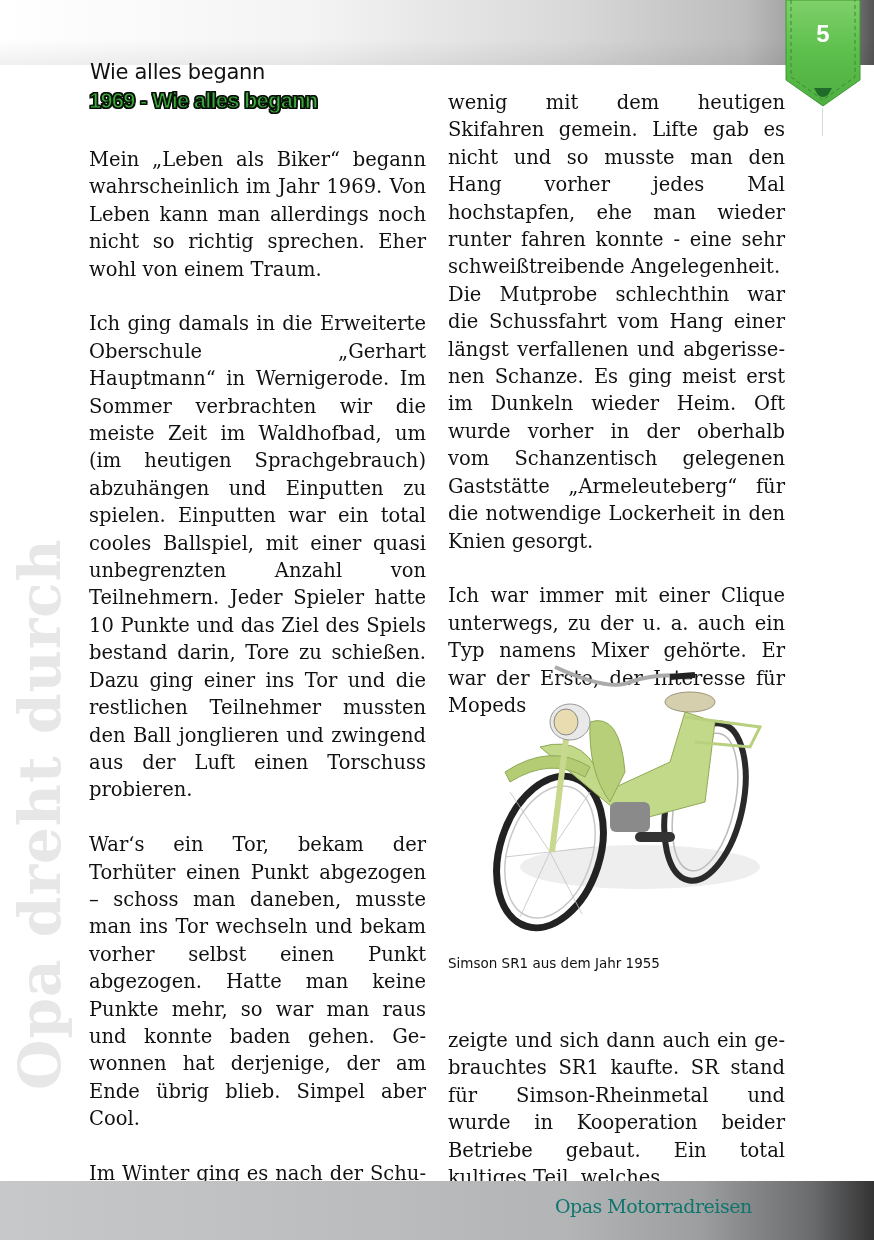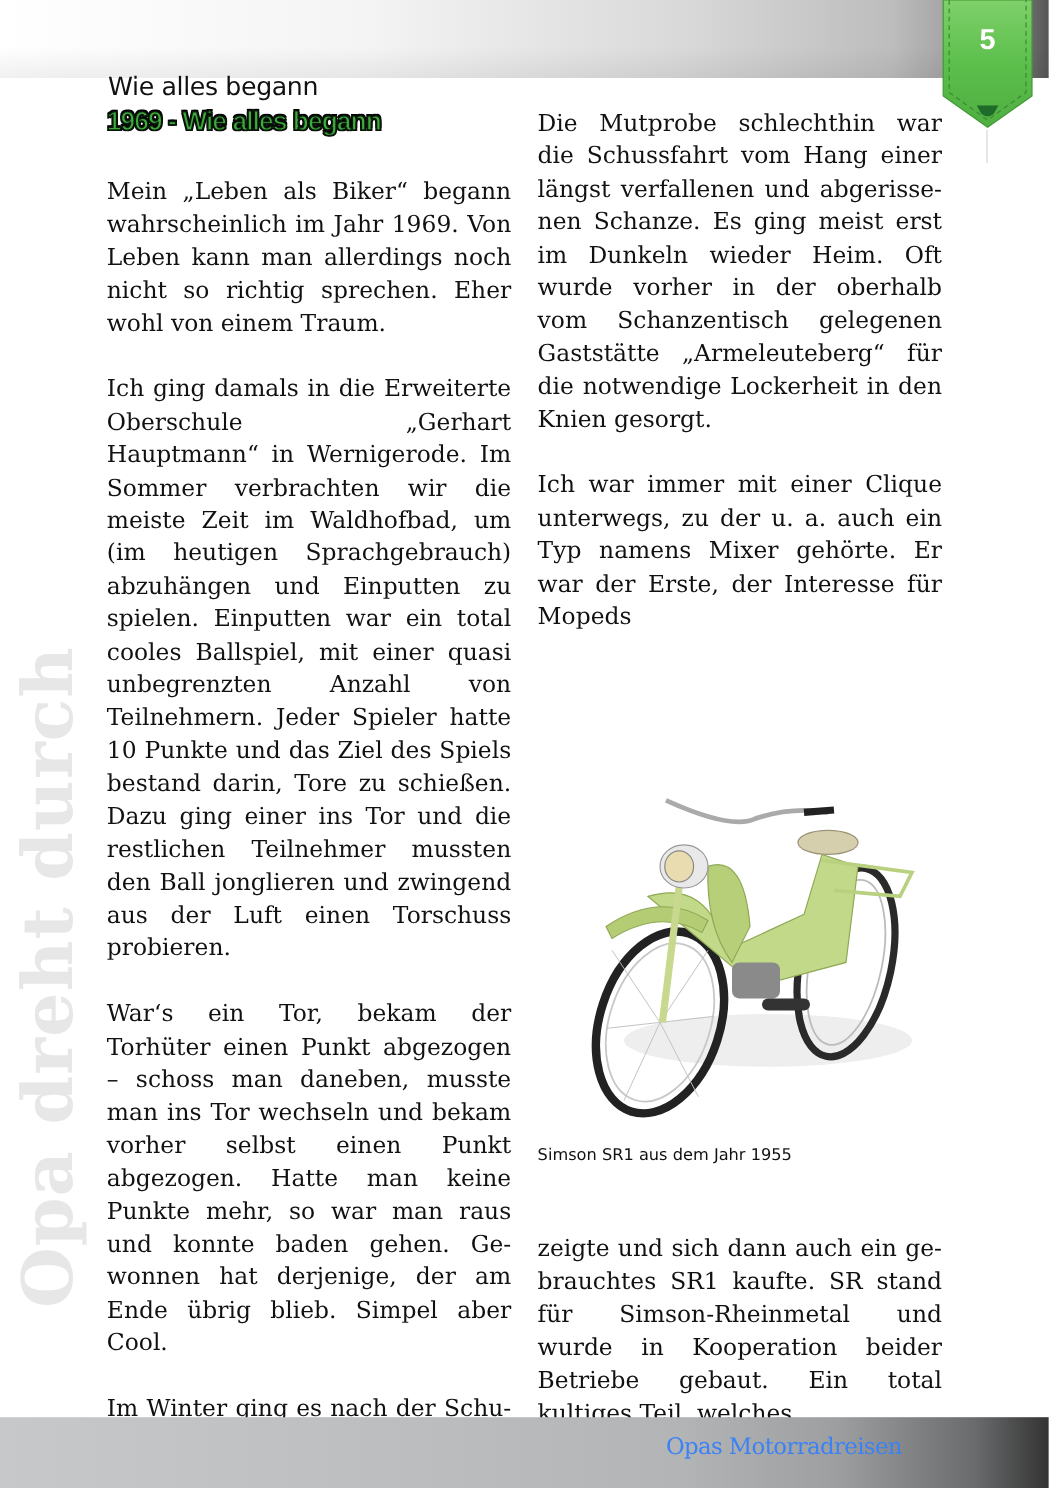--- a/index.html
+++ b/index.html
@@ -63,21 +63,21 @@
     position: absolute; left: 448px; top: 955px; width: 337px; 
     font-family: "DejaVu Sans", sans-serif; font-size: 13.5px; color: #111;
   }
   .col-right-2 { left: 448px; top: 995px; margin-top: 32px; }
   .footer {
     position: absolute; left: 0; top: 1181px; width: 874px; height: 59px;
     background: linear-gradient(to right, #c7c8ca 0%, #bcbdbf 40%, #b3b4b6 65%, #9d9ea0 80%, #6a6b6d 93%, #333 100%);
   }
   .footer-text {
     position: absolute; left: 555px; top: 1195px;
-    font-family: "DejaVu Serif", serif; font-size: 19px; color: #3b82f6; letter-spacing: -0.5px;
+    font-family: "DejaVu Serif", serif; font-size: 19px; color: #0f766e; letter-spacing: -0.5px;
   }
 </style>
 </head>
 <body>
 
 <div class="header"></div>
 <div class="header-shadow"></div>
 <div class="header-title">Wie alles begann</div>
 
 <div class="bookmark">
@@ -102,20 +102,21 @@
 <div class="section-heading">1969 - Wie alles begann</div>
 
 <div class="col col-left">
   <p>Mein „Leben als Biker“ begann wahrscheinlich im Jahr 1969. Von Leben kann man allerdings noch nicht so richtig sprechen. Eher wohl von einem Traum.</p>
   <p class="gap">Ich ging damals in die Erweiterte Oberschule „Gerhart Hauptmann“ in Wernigerode.  Im Sommer ver­brachten wir die meiste Zeit im Waldhofbad, um (im heutigen Sprachgebrauch) abzuhängen und Einputten zu spielen. Einputten war ein total cooles Ballspiel, mit einer quasi unbegrenzten Anzahl von Teilnehmern. Jeder Spieler hat­te 10 Punkte und das Ziel des Spiels bestand darin, Tore zu schießen. Dazu ging einer ins Tor und die restlichen Teilnehmer mussten den Ball jonglieren und zwingend aus der Luft einen Torschuss probieren.</p>
   <p class="gap">War‘s ein Tor, bekam der Torhüter einen Punkt abgezogen – schoss man daneben, musste man ins Tor wechseln und bekam vorher selbst einen Punkt abgezogen. Hatte man keine Punkte mehr, so war man raus und konnte baden gehen.  Ge­wonnen hat derjenige, der am Ende übrig blieb. Simpel aber Cool.</p>
   <p class="gap">Im Winter ging es nach der Schu­le sofort in Richtung Salzbergtal zum Skifahren. Das hatte allerdings</p>
 </div>
 
 <div class="col col-right">
+  <p>wenig mit dem heutigen Skifahren gemein. Lifte gab es nicht und so musste man den Hang vorher jedes Mal hochstapfen, ehe man wieder runter fahren konnte - eine sehr schweißtreibende Angelegenheit.</p>
   <p>Die Mutprobe schlechthin war die Schussfahrt vom Hang einer längst verfallenen und abgerisse­nen Schanze. Es ging meist erst im Dunkeln wieder Heim. Oft wurde vorher in der oberhalb vom Schan­zentisch gelegenen Gaststätte „Armeleuteberg“  für die notwendi­ge Lockerheit in den Knien gesorgt.</p>
   <p class="gap">Ich war immer mit einer Clique unterwegs, zu der u. a. auch ein Typ namens Mixer gehörte. Er war der Erste, der Interesse für Mopeds</p>
 </div>
 
 <div class="figure">
   <svg width="300" height="285" viewBox="0 0 300 285">
     <ellipse cx="170" cy="215" rx="120" ry="22" fill="#eeeeee"></ellipse>
 
     <ellipse cx="235" cy="150" rx="38" ry="80" fill="none" stroke="#2a2a2a" stroke-width="6" transform="rotate(12 235 150)"></ellipse>
     <ellipse cx="235" cy="150" rx="30" ry="70" fill="none" stroke="#bbbbbb" stroke-width="1.5" transform="rotate(12 235 150)"></ellipse>

